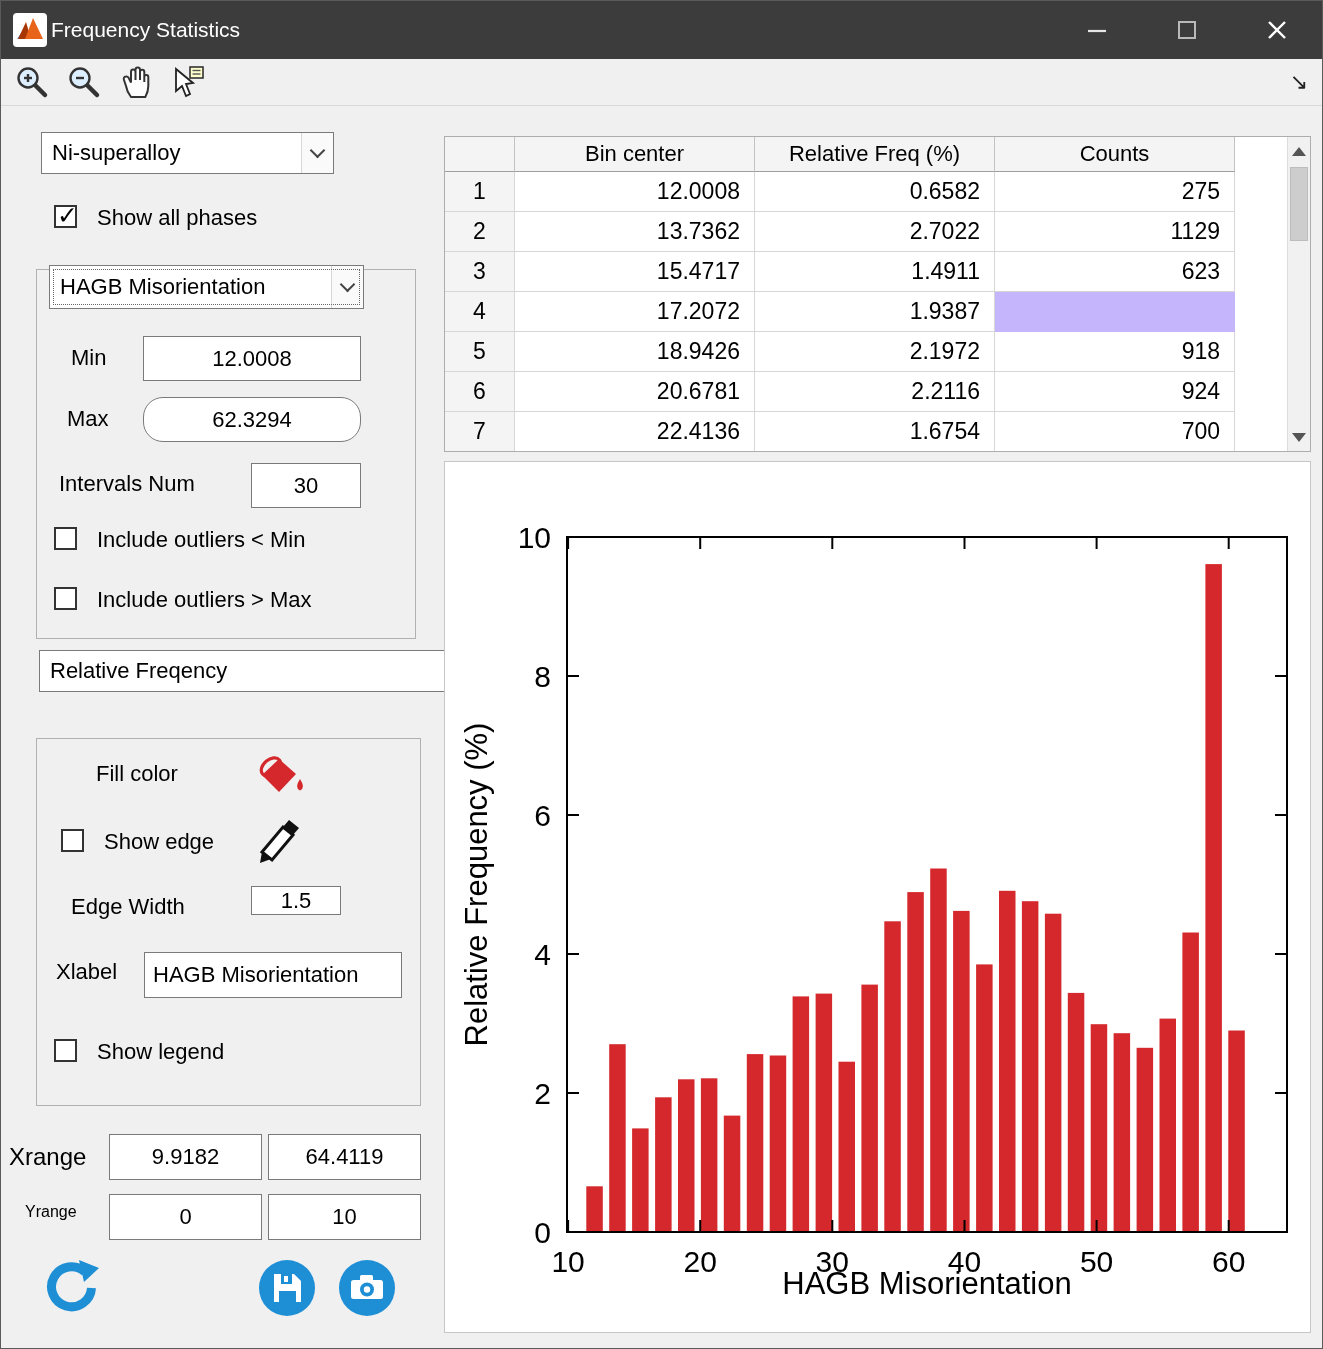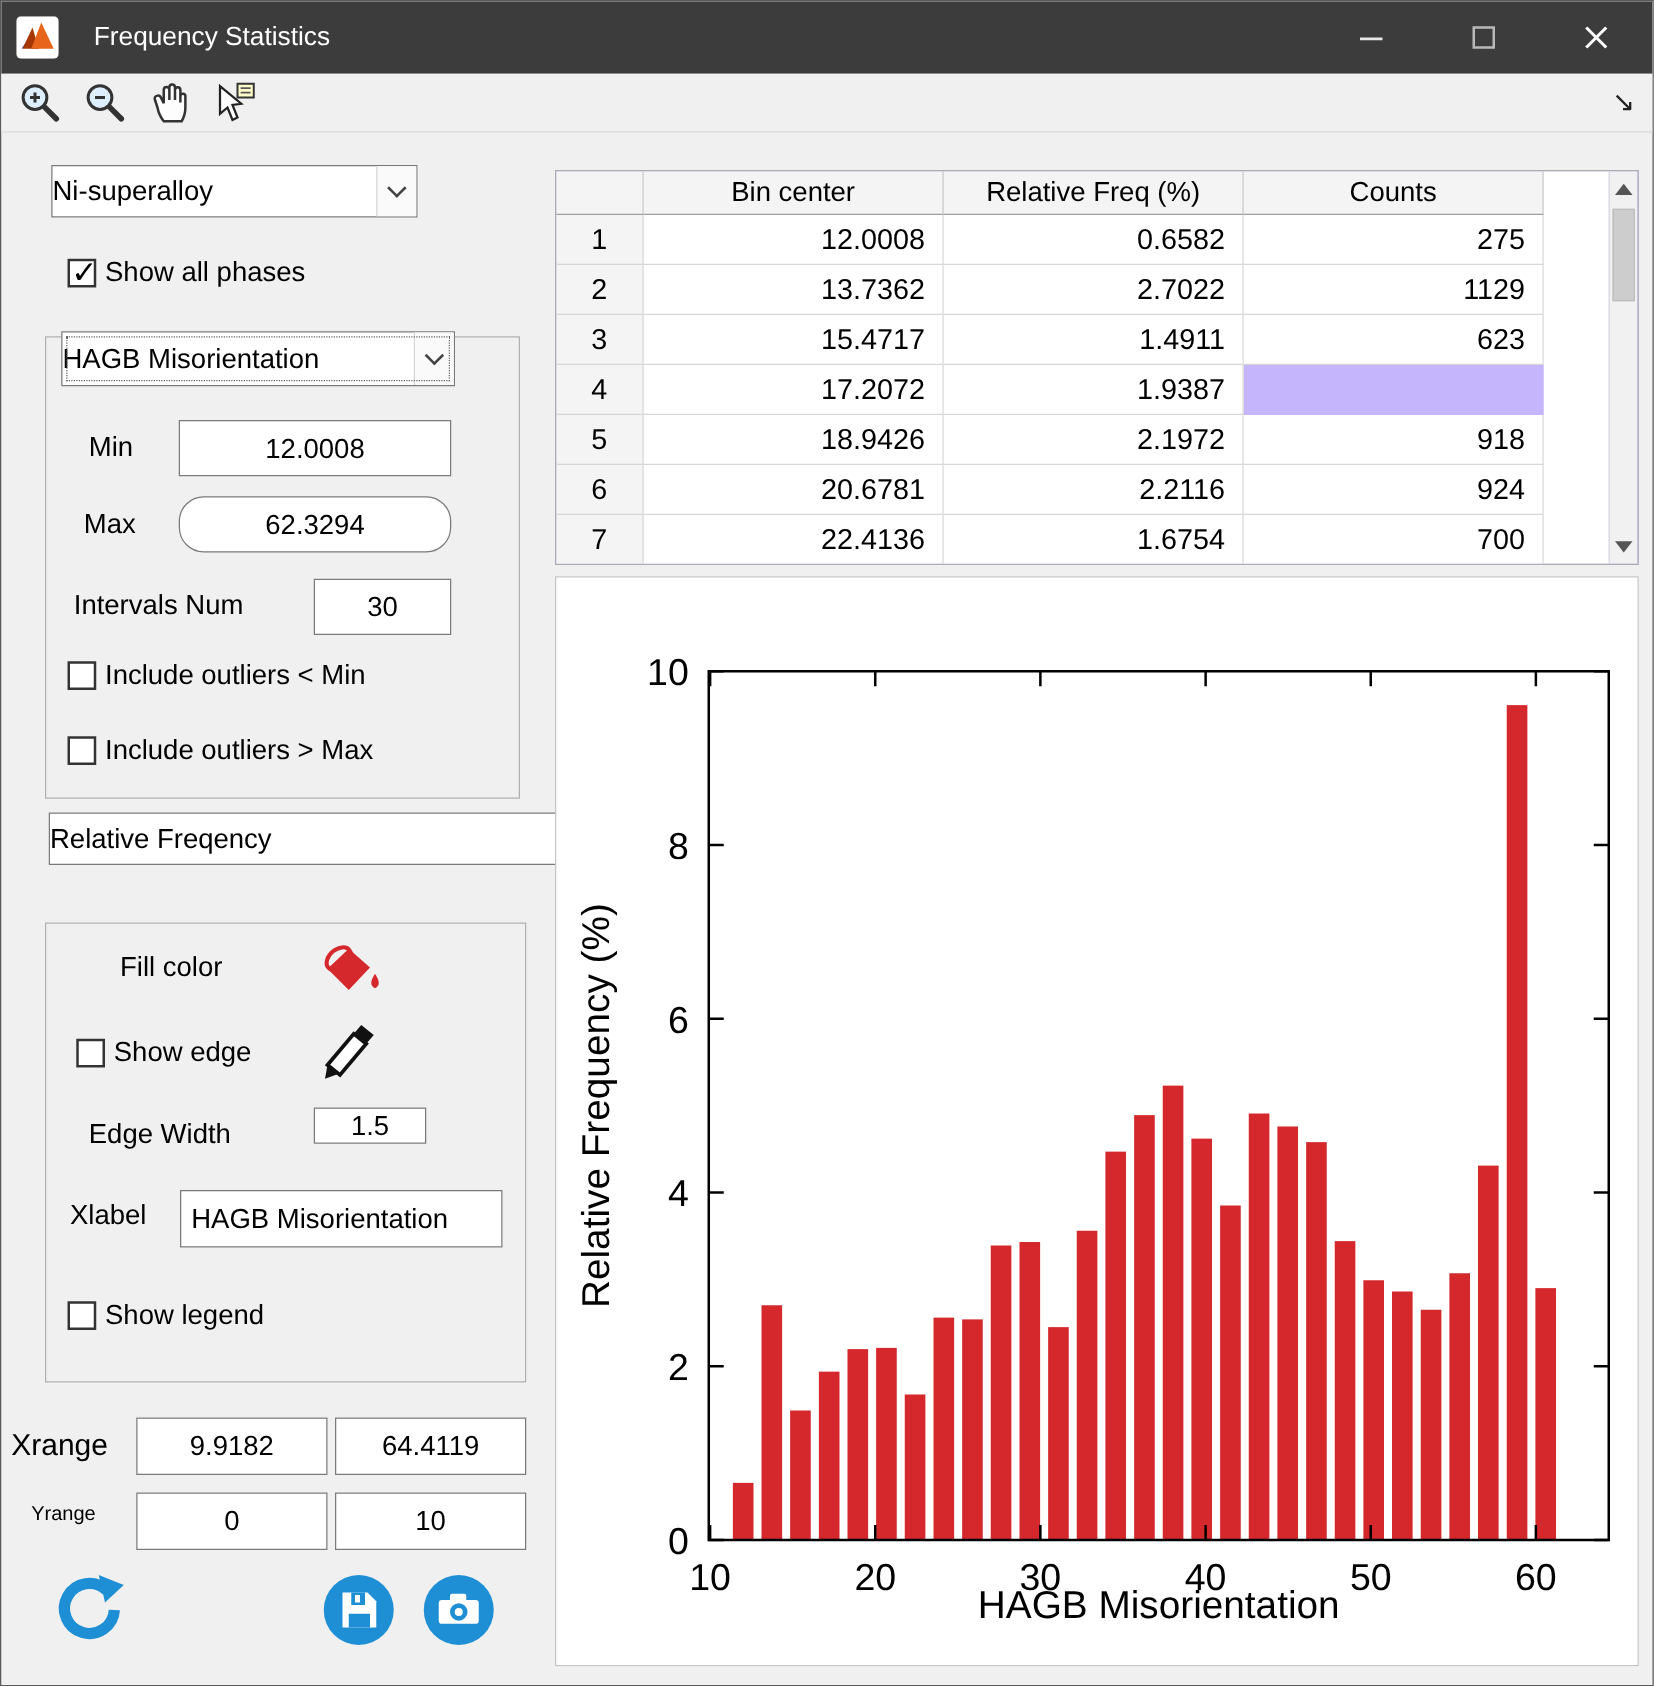--- a/index.html
+++ b/index.html
@@ -2,39 +2,39 @@
 <html><head>
 <meta charset="utf-8">
 <style>
 *{box-sizing:border-box;margin:0;padding:0}
 html,body{width:1323px;height:1349px}
 body{position:relative;background:#f0f0f0;font-family:"Liberation Sans","DejaVu Sans",sans-serif;overflow:hidden;border:1px solid #5a5a5a}
 .abs{position:absolute}
 
 .titlebar{position:absolute;left:0;top:0;width:100%;height:58px;background:#3c3c3c;display:flex;align-items:center}
 .app-icon{margin-left:12px;width:34px;height:34px;flex:none}
-.title-text{color:#fff;font-size:21px;margin-left:28px;white-space:nowrap}
+.title-text{color:#fff;font-size:21px;margin-left:4px;white-space:nowrap}
 .win-btns{position:absolute;right:0;top:0;height:58px;display:flex}
 .win-btn{width:90px;height:58px;display:flex;align-items:center;justify-content:center}
 
 .toolbar{position:absolute;left:0;top:58px;width:100%;height:47px;background:#f0f0f0;border-bottom:1px solid #d9d9d9;display:flex;align-items:center;gap:10px;padding-left:10px}
 .tool-btn{width:42px;height:40px;display:flex;align-items:center;justify-content:center}
 .dock-arrow{margin-left:auto;margin-right:14px;font-size:22px;color:#222}
 
 .dd{position:absolute;background:#fff;border:1px solid #7a7a7a;display:flex;align-items:center}
-.dd-text{flex:1;font-size:22px;white-space:nowrap;overflow:hidden;color:#000}
+.dd-text{flex:1;padding-left:10px;font-size:22px;white-space:nowrap;overflow:hidden;color:#000}
 .dd-btn{width:32px;height:100%;display:flex;align-items:center;justify-content:center;border-left:1px solid #d6d6d6;background:#fafafa}
 .chev{width:11px;height:11px;border-right:2px solid #444;border-bottom:2px solid #444;transform:rotate(45deg);margin-top:-5px}
 .dd.focus{outline:1px dotted #666;outline-offset:-5px}
 
 .group{position:absolute;border:1px solid #b1b1b1}
 .lbl{position:absolute;font-size:22px;color:#000;white-space:nowrap}
 .inp{position:absolute;background:#fff;border:1px solid #7a7a7a;font-size:22px;text-align:center;font-family:inherit;color:#000}
 
-.chk{position:absolute;display:flex;align-items:center;gap:7px}
+.chk{position:absolute;display:flex;align-items:flex-start;gap:20px}
 .cb{width:23px;height:23px;border:2px solid #333;background:#fff;position:relative;flex:none}
 .cb.checked::after{content:"\2713";position:absolute;left:1px;top:-6px;font-size:25px;font-weight:bold;color:#000}
 .chk-lbl{font-size:22px;white-space:nowrap}
 
 .tableBox{position:absolute;left:443px;top:135px;width:867px;height:316px;background:#c4b5fd;border:1px solid #adadad;display:flex;overflow:hidden}
 .tcols{width:790px;flex:none}
 .thead,.trow{display:grid;grid-template-columns:70px 240px 240px 240px}
 .thead{height:35px}
 .trow{height:40px}
 .th{border-right:1px solid #c3c3c3;border-bottom:1px solid #9f9f9f;background:#f4f4f4;font-size:22px;display:flex;align-items:center;justify-content:center;color:#000}

